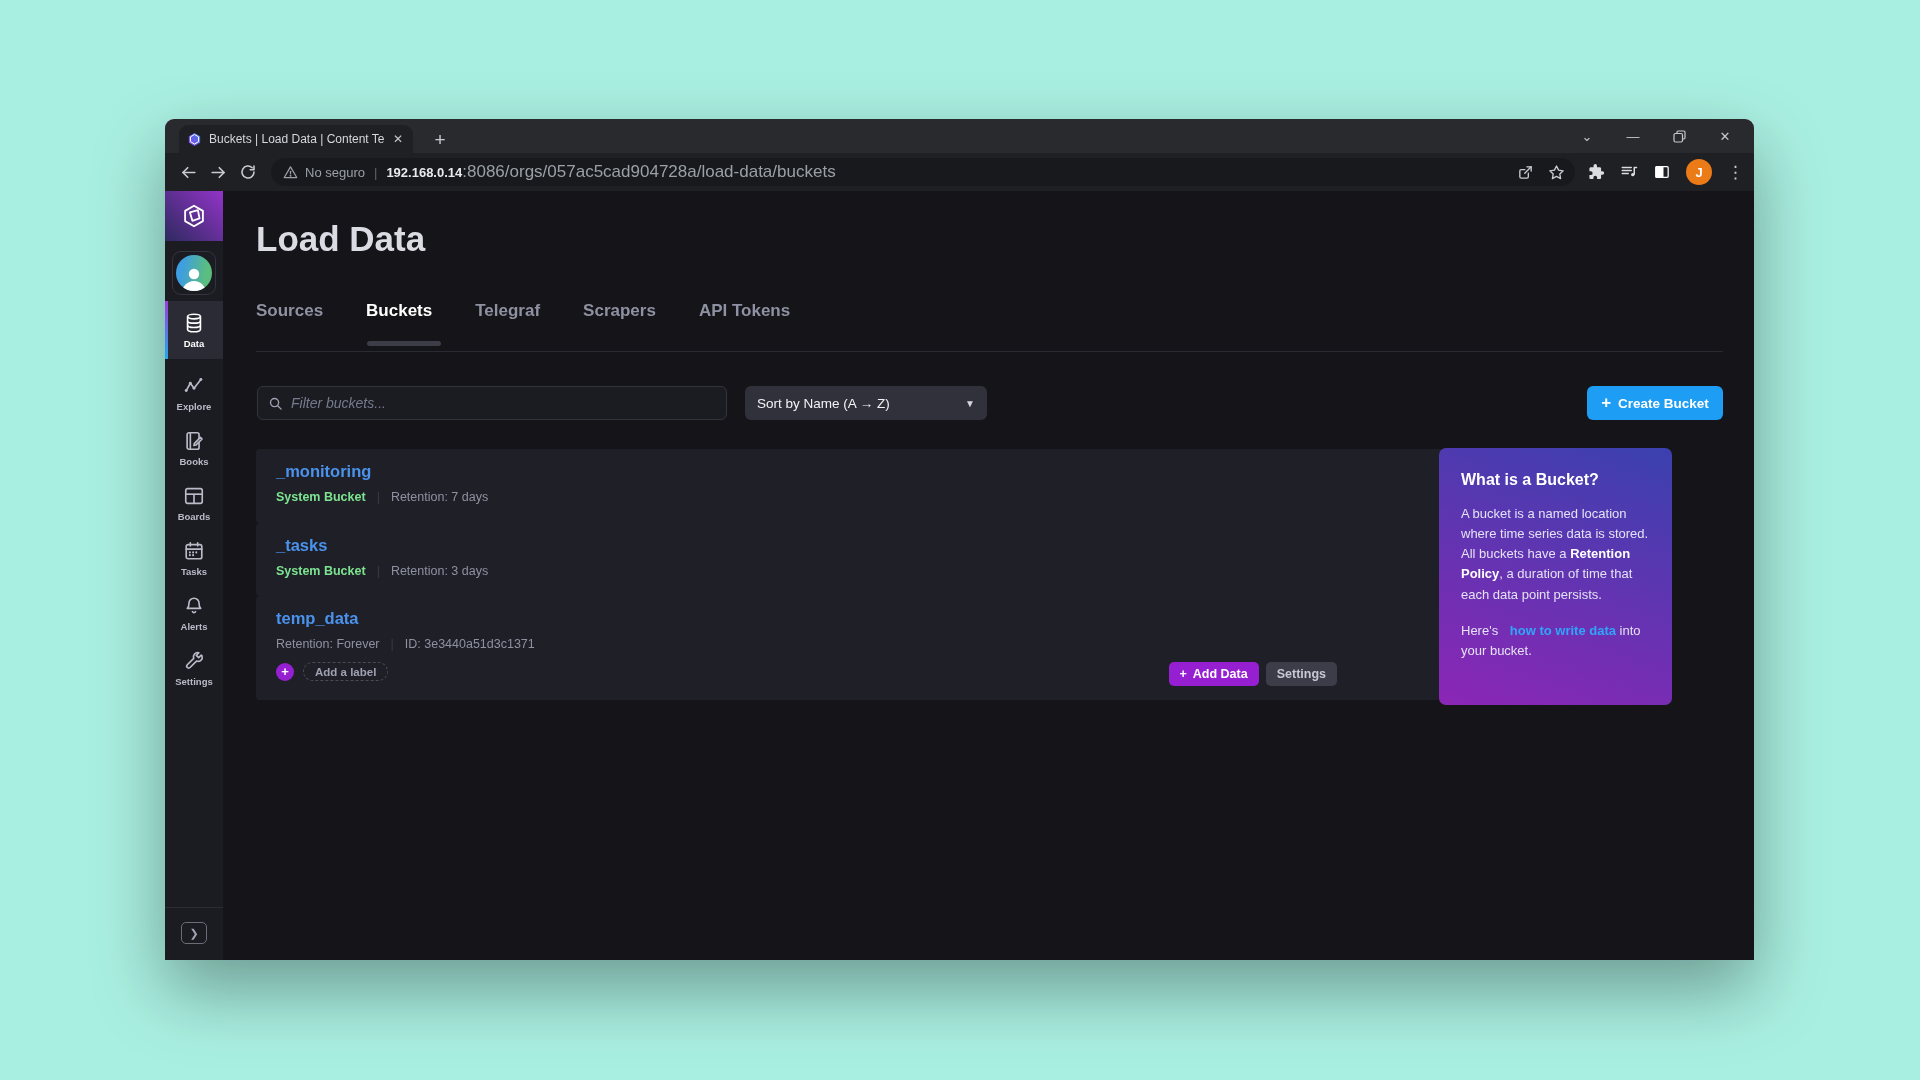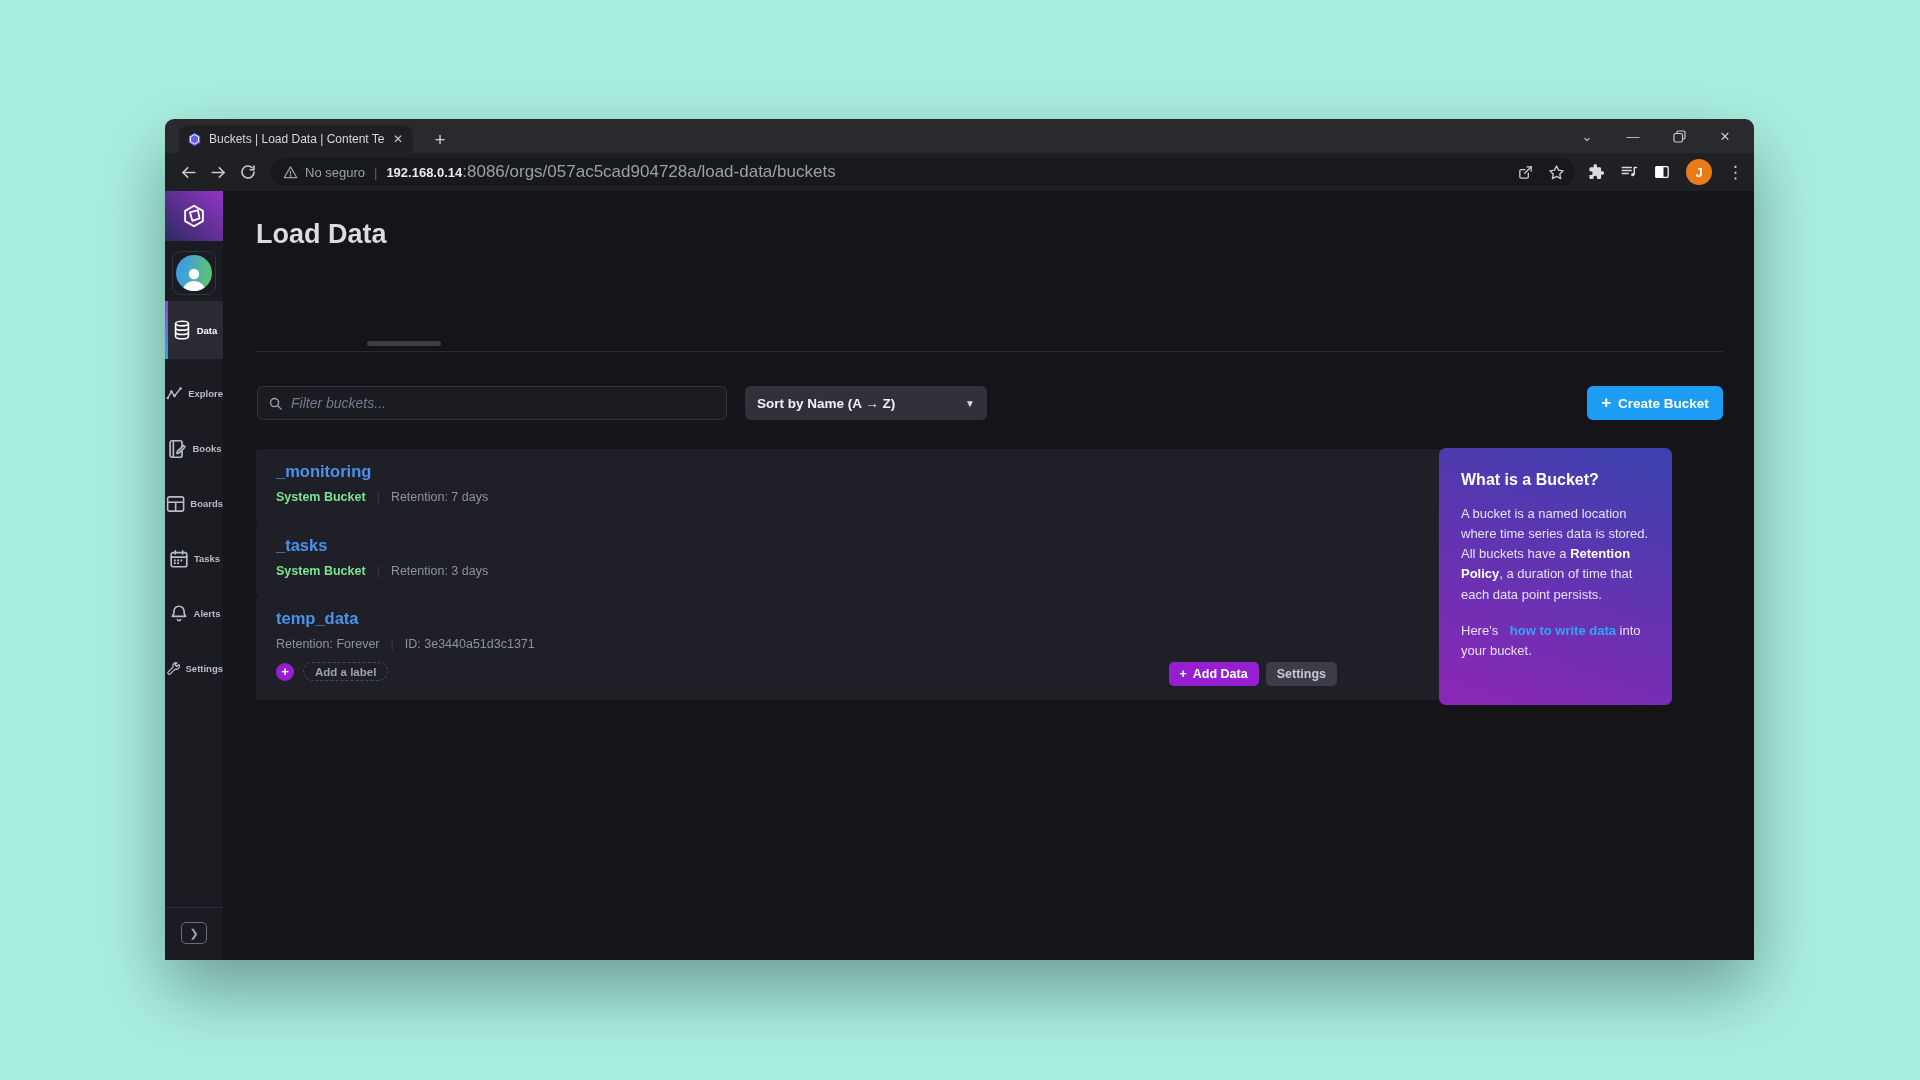--- a/index.html
+++ b/index.html
@@ -44,49 +44,49 @@
          display:flex; overflow:hidden; }
 
   .side { width:58px; background:#1B1B22; position:relative; flex-shrink:0; }
   .side-logo { width:58px; height:50px; background:linear-gradient(45deg,#2D2A5E 0%,#9334C9 100%);
                display:flex; align-items:center; justify-content:center; }
   .side-avatar-wrap { margin:10px auto 0; width:44px; height:44px; border:1px solid #33343E; border-radius:9px;
                       display:flex; align-items:center; justify-content:center; }
   .side-avatar { width:36px; height:36px; border-radius:50%;
                  background:linear-gradient(100deg,#3E9EE0 20%,#5BBE7E 80%);
                  display:flex; align-items:flex-end; justify-content:center; overflow:hidden; }
-  .nav-item { width:58px; display:flex; flex-direction:row; align-items:center; justify-content:center;
+  .nav-item { width:58px; display:flex; flex-direction:column; align-items:center; justify-content:center;
               gap:4px; color:#B9BCC8; }
   .nav-item .lbl { font-size:9.5px; font-weight:bold; }
   .nav-item.active { height:58px; margin-top:6px; background:#2B2B35; color:#FFFFFF; position:relative; }
   .nav-item.active::before { content:""; position:absolute; left:0; top:0; width:3px; height:100%;
               background:linear-gradient(to bottom,#A03BE0,#22A8F0); }
   .nav-group { display:flex; flex-direction:column; gap:10px; margin-top:12px; }
   .nav-group .nav-item { height:45px; }
   .side-bottom { position:absolute; left:0; bottom:0; width:100%; }
   .side-divider { height:1px; background:#2C2C35; margin:0 0 14px; }
   .side-expand { width:26px; height:22px; margin:0 auto 16px; border:1.5px solid #6A6C78; border-radius:5px;
                  color:#9FA2B0; font-size:11px; display:flex; align-items:center; justify-content:center; }
 
   .main { flex:1; position:relative; }
-  .page-title { position:absolute; left:33px; top:28px; font-size:27px; font-weight:bold; color:#DBDBE4; }
+  .page-title { position:absolute; left:33px; top:28px; font-size:35px; font-weight:bold; color:#DBDBE4; }
   .tabs { position:absolute; left:33px; top:110px; display:flex; gap:43px; }
   .ptab { font-size:17px; font-weight:bold; color:#8E91A1; }
   .ptab.active { color:#FFFFFF; }
   .tab-indicator { position:absolute; left:144px; top:150px; width:74px; height:5px; border-radius:3px; background:#3C3D47; }
   .tabs-divider { position:absolute; left:33px; top:160px; width:1467px; height:1px; background:#2A2A33; }
 
   .controls { position:absolute; left:33px; top:195px; width:1467px; height:34px; }
   .filter { position:absolute; left:1px; top:0; width:470px; height:34px; background:#1B1B22;
             border:1px solid #33343C; border-radius:6px; display:flex; align-items:center; padding:0 10px; gap:8px; }
   .filter input { background:transparent; border:none; outline:none; color:#A9ACBB; font-style:italic;
                   font-size:14px; width:100%; font-family:"Liberation Sans", sans-serif; }
   .filter input::placeholder { color:#757A8C; }
   .sort { position:absolute; left:489px; top:0; width:242px; height:34px; background:#31313B; border-radius:6px;
-          display:flex; align-items:center; padding:0 12px; color:#F2F2F7; font-size:13.5px; font-weight:bold; }
+          display:flex; align-items:center; padding:0 12px; color:#F2F2F7; font-size:13.5px; font-weight:normal; }
   .sort .caret { margin-left:auto; font-size:10px; color:#D5D6DE; }
   .create-btn { position:absolute; right:0; top:0; width:136px; height:34px; border-radius:6px;
                 background:var(--accent_blue,#1D9DF3); color:#FFF; font-size:13.5px; font-weight:bold;
                 display:flex; align-items:center; justify-content:center; gap:7px; }
   .create-btn .plus { font-size:17px; font-weight:bold; }
 
   .bucket-list { position:absolute; left:33px; top:258px; width:1220px; }
   .brow { background:#1F1F27; border-radius:4px; position:relative; padding:13px 20px; }
   .brow.r1 { height:74px; } .brow.r2 { height:73px; } .brow.r3 { height:104px; }
   .bname { font-size:16.5px; font-weight:bold; color:var(--link_blue,#4A92EC); display:inline-block; }
@@ -304,20 +304,27 @@
 
       <div class="side-bottom">
         <div class="side-divider"></div>
         <div class="side-expand">❯</div>
       </div>
     </div>
 
     <div class="main">
       <div class="page-title">Load Data</div>
 
+      <div class="tabs">
+        <span class="ptab">Sources</span>
+        <span class="ptab active">Buckets</span>
+        <span class="ptab">Telegraf</span>
+        <span class="ptab">Scrapers</span>
+        <span class="ptab">API Tokens</span>
+      </div>
       <div class="tab-indicator"></div>
       <div class="tabs-divider"></div>
 
       <div class="controls">
         <div class="filter">
           <span>
             <svg width="15" height="15" viewBox="0 0 24 24" fill="none" stroke="#9EA1B1" stroke-width="2.2" stroke-linecap="round">
                 <circle cx="10.5" cy="10.5" r="6.5"></circle>
                 <path d="M15.5 15.5L21 21"></path>
               </svg>

